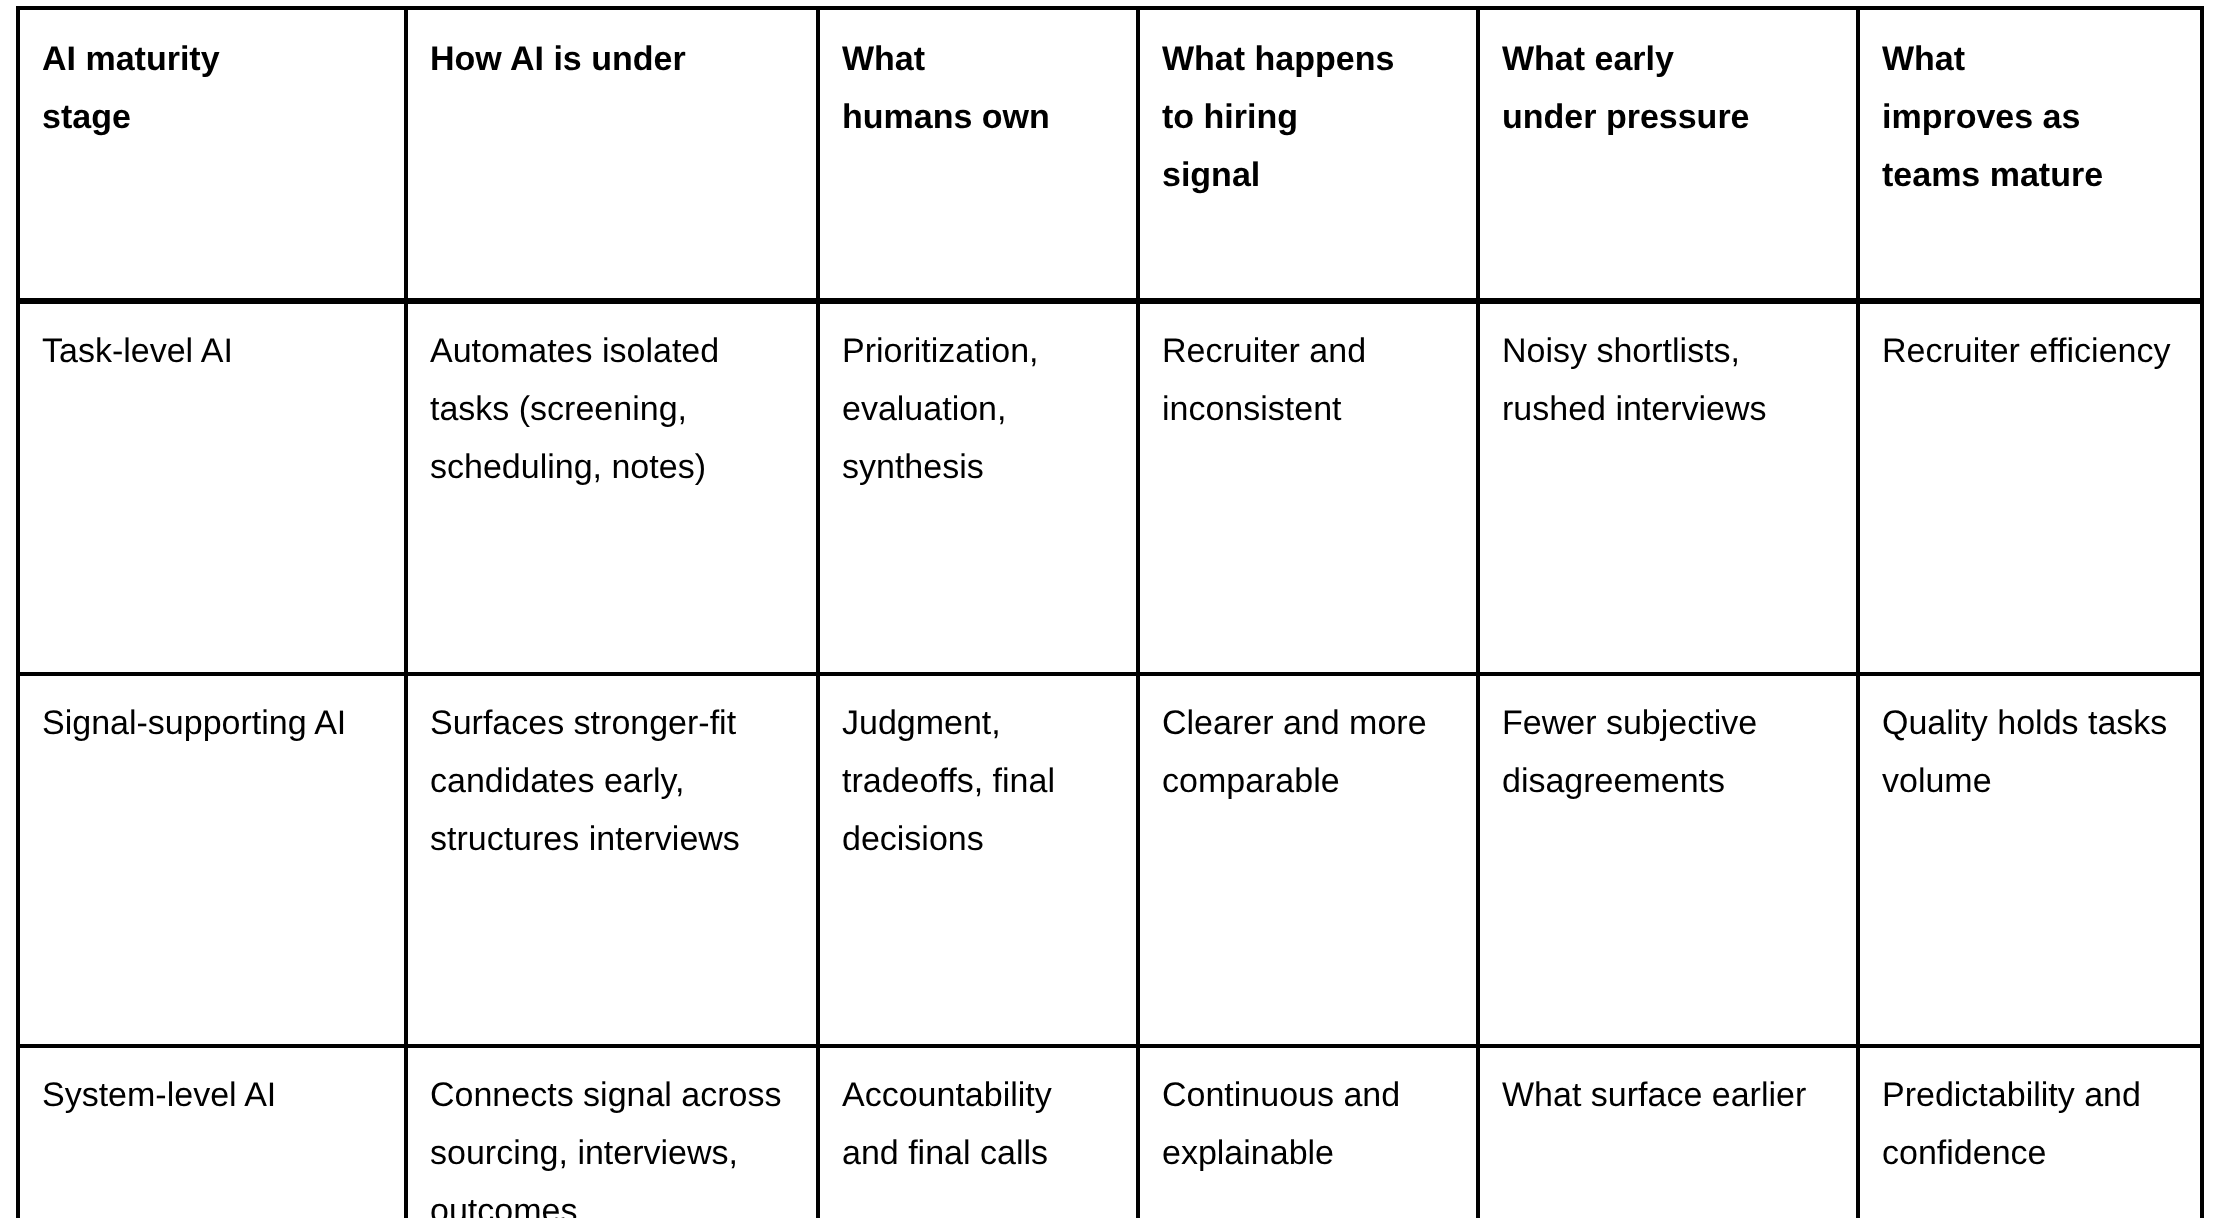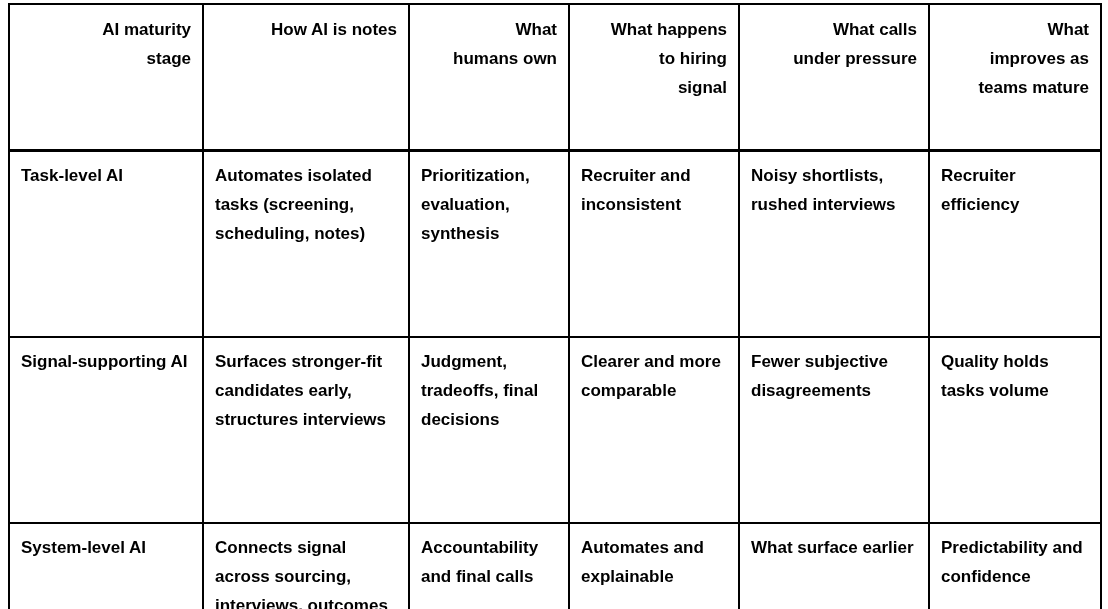--- a/index.html
+++ b/index.html
@@ -44,27 +44,27 @@
     vertical-align: top;
     padding: 9px 11px 9px 11px;
     font-size: 17px;
     line-height: 29px;
     word-wrap: break-word;
     overflow-wrap: break-word;
     background: #ffffff;
   }
   table.matrix thead th {
     font-weight: bold;
-    text-align: right;
+    text-align: left;
     height: 125px;
     padding-top: 10px;
     border-bottom-width: 3px;
   }
   table.matrix tbody td {
-    font-weight: bold;
+    font-weight: normal;
     text-align: left;
     margin-top: 25px;
   }
   table.matrix tbody tr.r0 td { height: 166px; }
   table.matrix tbody tr.r1 td { height: 166px; }
   table.matrix tbody tr.r2 td { height: 137px; }
   .cell-text {
     display: block;
     white-space: pre-line;
   }
@@ -84,33 +84,33 @@
         <col class="c5">
     </colgroup>
 
     <thead>
       <tr>
         <th>
           <span class="cell-text">AI maturity
 stage</span>
         </th>
         <th>
-          <span class="cell-text">How AI is notes</span>
+          <span class="cell-text">How AI is under</span>
         </th>
         <th>
           <span class="cell-text">What
 humans own</span>
         </th>
         <th>
           <span class="cell-text">What happens
 to hiring
 signal</span>
         </th>
         <th>
-          <span class="cell-text">What calls
+          <span class="cell-text">What early
 under pressure</span>
         </th>
         <th>
           <span class="cell-text">What
 improves as
 teams mature</span>
         </th>
       </tr>
     </thead>
 
@@ -161,21 +161,21 @@
         <td>
           <span class="cell-text">System-level AI</span>
         </td>
         <td>
           <span class="cell-text">Connects signal across sourcing, interviews, outcomes</span>
         </td>
         <td>
           <span class="cell-text">Accountability and final calls</span>
         </td>
         <td>
-          <span class="cell-text">Automates and explainable</span>
+          <span class="cell-text">Continuous and explainable</span>
         </td>
         <td>
           <span class="cell-text">What surface earlier</span>
         </td>
         <td>
           <span class="cell-text">Predictability and confidence</span>
         </td>
       </tr>
     </tbody>
   </table>

